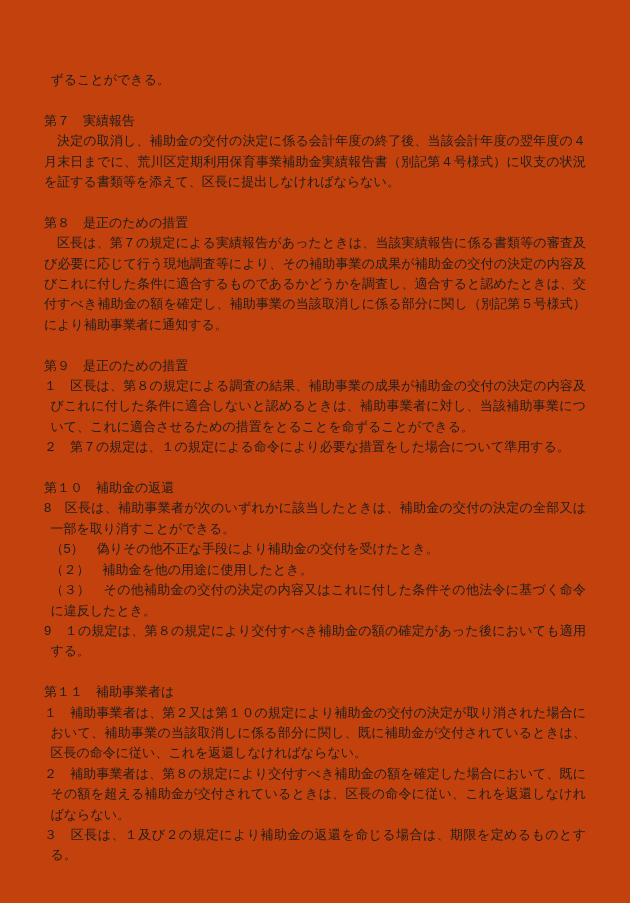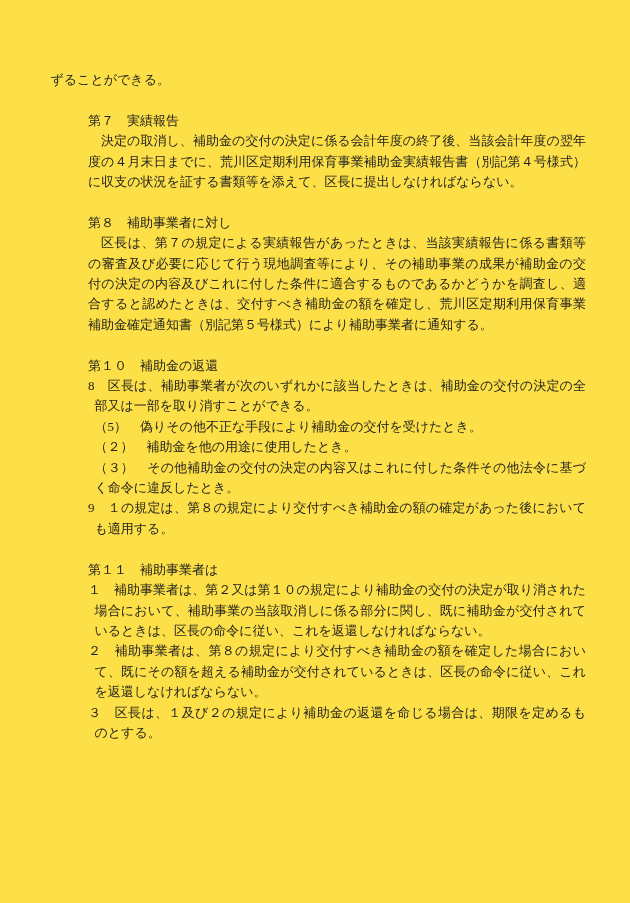--- a/index.html
+++ b/index.html
@@ -10,52 +10,57 @@
   body {
     width: 630px;
     height: 903px;
     overflow: hidden;
   }
   .page {
     box-sizing: border-box;
     width: 630px;
     height: 903px;
     padding: 70px 44px 0 44px;
-    background: #fde047;
+    background: #c2410c;
     color: #1e1e1e;
-    font-family: Liberation Serif, serif;
+    font-family: Liberation Sans, sans-serif;
     font-size: 13px;
     line-height: 20.4px;
     text-align: justify;
     text-justify: inter-character;
   }
-  .section { margin-top: 20.4px; margin-left: 44px; }
+  .section { margin-top: 20.4px; }
   .heading { text-indent: 0; }
   .para { text-indent: 1em; }
   .item { padding-left: .5em; text-indent: -.5em; }
   .sub  { padding-left: .5em; text-indent: 0; }
   .cont { padding-left: .5em; text-indent: 0; }
 </style>
 </head>
 <body>
 
 <div class="page">
 
   <div class="cont">ずることができる。</div>
 
   <div class="section">
     <div class="heading">第７　実績報告</div>
     <div class="para">決定の取消し、補助金の交付の決定に係る会計年度の終了後、当該会計年度の翌年度の４月末日までに、荒川区定期利用保育事業補助金実績報告書（別記第４号様式）に収支の状況を証する書類等を添えて、区長に提出しなければならない。</div>
   </div>
 
   <div class="section">
-    <div class="heading">第８　補助事業者に対し</div>
-    <div class="para">区長は、第７の規定による実績報告があったときは、当該実績報告に係る書類等の審査及び必要に応じて行う現地調査等により、その補助事業の成果が補助金の交付の決定の内容及びこれに付した条件に適合するものであるかどうかを調査し、適合すると認めたときは、交付すべき補助金の額を確定し、荒川区定期利用保育事業補助金確定通知書（別記第５号様式）により補助事業者に通知する。</div>
+    <div class="heading">第８　是正のための措置</div>
+    <div class="para">区長は、第７の規定による実績報告があったときは、当該実績報告に係る書類等の審査及び必要に応じて行う現地調査等により、その補助事業の成果が補助金の交付の決定の内容及びこれに付した条件に適合するものであるかどうかを調査し、適合すると認めたときは、交付すべき補助金の額を確定し、補助事業の当該取消しに係る部分に関し（別記第５号様式）により補助事業者に通知する。</div>
   </div>
 
+  <div class="section">
+    <div class="heading">第９　是正のための措置</div>
+    <div class="item">１　区長は、第８の規定による調査の結果、補助事業の成果が補助金の交付の決定の内容及びこれに付した条件に適合しないと認めるときは、補助事業者に対し、当該補助事業について、これに適合させるための措置をとることを命ずることができる。</div>
+    <div class="item">２　第７の規定は、１の規定による命令により必要な措置をした場合について準用する。</div>
+  </div>
 
   <div class="section">
     <div class="heading">第１０　補助金の返還</div>
     <div class="item">8　区長は、補助事業者が次のいずれかに該当したときは、補助金の交付の決定の全部又は一部を取り消すことができる。</div>
     <div class="sub">（5）　偽りその他不正な手段により補助金の交付を受けたとき。</div>
     <div class="sub">（２）　補助金を他の用途に使用したとき。</div>
     <div class="sub">（３）　その他補助金の交付の決定の内容又はこれに付した条件その他法令に基づく命令に違反したとき。</div>
     <div class="item">9　１の規定は、第８の規定により交付すべき補助金の額の確定があった後においても適用する。</div>
   </div>
 

